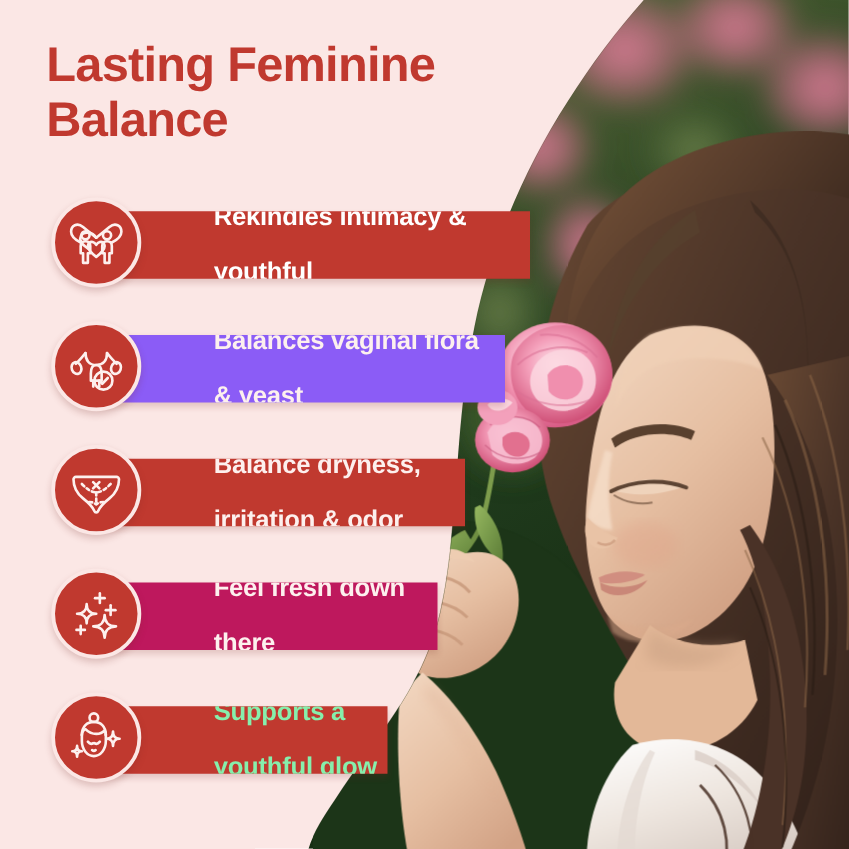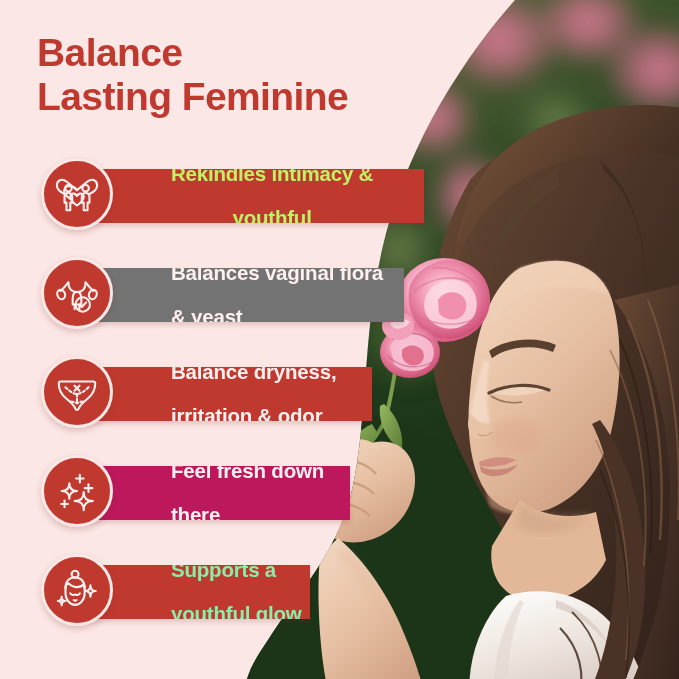--- a/index.html
+++ b/index.html
@@ -323,48 +323,48 @@
 
         <path d="M 338 538 C 360 556 384 588 400 624
                  C 414 656 422 682 426 700
                  L 330 700 C 320 662 316 598 320 556 Z" fill="url(#skinGrad)"></path>
         <path d="M 342 548 C 364 572 386 608 400 648 C 386 612 364 576 340 554 Z" fill="#d3a084" opacity="0.45" filter="url(#midBlur)"></path>
       </g>
     </svg>
   </div>
 
   <div id="headline" style="color: rgb(192, 57, 47);">
+    <span class="ln">Lasting Feminine</span>
     <span class="ln">Balance</span>
-    <span class="ln">Lasting Feminine</span>
   </div>
 
   <div class="feature-row" style="top:158px;">
     <div class="bar" style="width: 350px; background: rgb(192, 57, 47);">
-      <div class="bar-text" style="color: #bef264; text-align: center;">
+      <div class="bar-text" style="color: #ffffff;">
         <span>Rekindles intimacy &amp;</span><br>
         <span>youthful</span>
       </div>
     </div>
     <div class="icon-badge" style="background: rgb(192, 57, 47); border-color: rgb(251, 231, 229);">
       <svg width="46" height="46" viewBox="0 0 48 48" fill="none" stroke="#fdf0ee" stroke-width="2.2" stroke-linecap="round" stroke-linejoin="round">
         <path d="M24 20 L13 11 C8 7 3 10 3 15 C3 19 7 22 11 24"></path>
         <path d="M24 20 L35 11 C40 7 45 10 45 15 C45 19 41 22 37 24"></path>
         <path d="M24 20 C21 15 13 14 11 19 C9 23 14 27 17 29"></path>
         <circle cx="15" cy="18" r="3.4"></circle>
         <circle cx="33" cy="18" r="3.4"></circle>
         <path d="M11 27 C11 24 13 23 15 23 C17 23 19 24 19 27 L19 33 L17 33 L17 41 L13 41 L13 33 L11 33 Z"></path>
         <path d="M29 27 C29 24 31 23 33 23 C35 23 37 24 37 27 L37 33 L35 33 L35 41 L31 41 L31 33 L29 33 Z"></path>
         <path d="M24 36 C20 33 17 30 17 27 C17 24.5 19 23 21 23.6 C22.4 24 23.4 25 24 26
                  C24.6 25 25.6 24 27 23.6 C29 23 31 24.5 31 27 C31 30 28 33 24 36 Z"></path>
       </svg>
     </div>
   </div>
 
   <div class="feature-row" style="top:257px;">
-    <div class="bar" style="width: 330px; background: #737373;">
+    <div class="bar" style="width: 330px; background: #8b5cf6;">
       <div class="bar-text" style="color: rgb(253, 240, 238);">
         <span>Balances vaginal flora</span><br>
         <span>&amp; yeast</span>
       </div>
     </div>
     <div class="icon-badge" style="background: rgb(192, 57, 47); border-color: rgb(251, 231, 229);">
       <svg width="46" height="46" viewBox="0 0 48 48" fill="none" stroke="#fdf0ee" stroke-width="2.2" stroke-linecap="round" stroke-linejoin="round">
         <path d="M15 13 C15 19 18 23 24 23 C30 23 33 19 33 13"></path>
         <path d="M15 13 C12 17 9 20 7 22"></path>
         <path d="M33 13 C36 17 39 20 41 22"></path>

